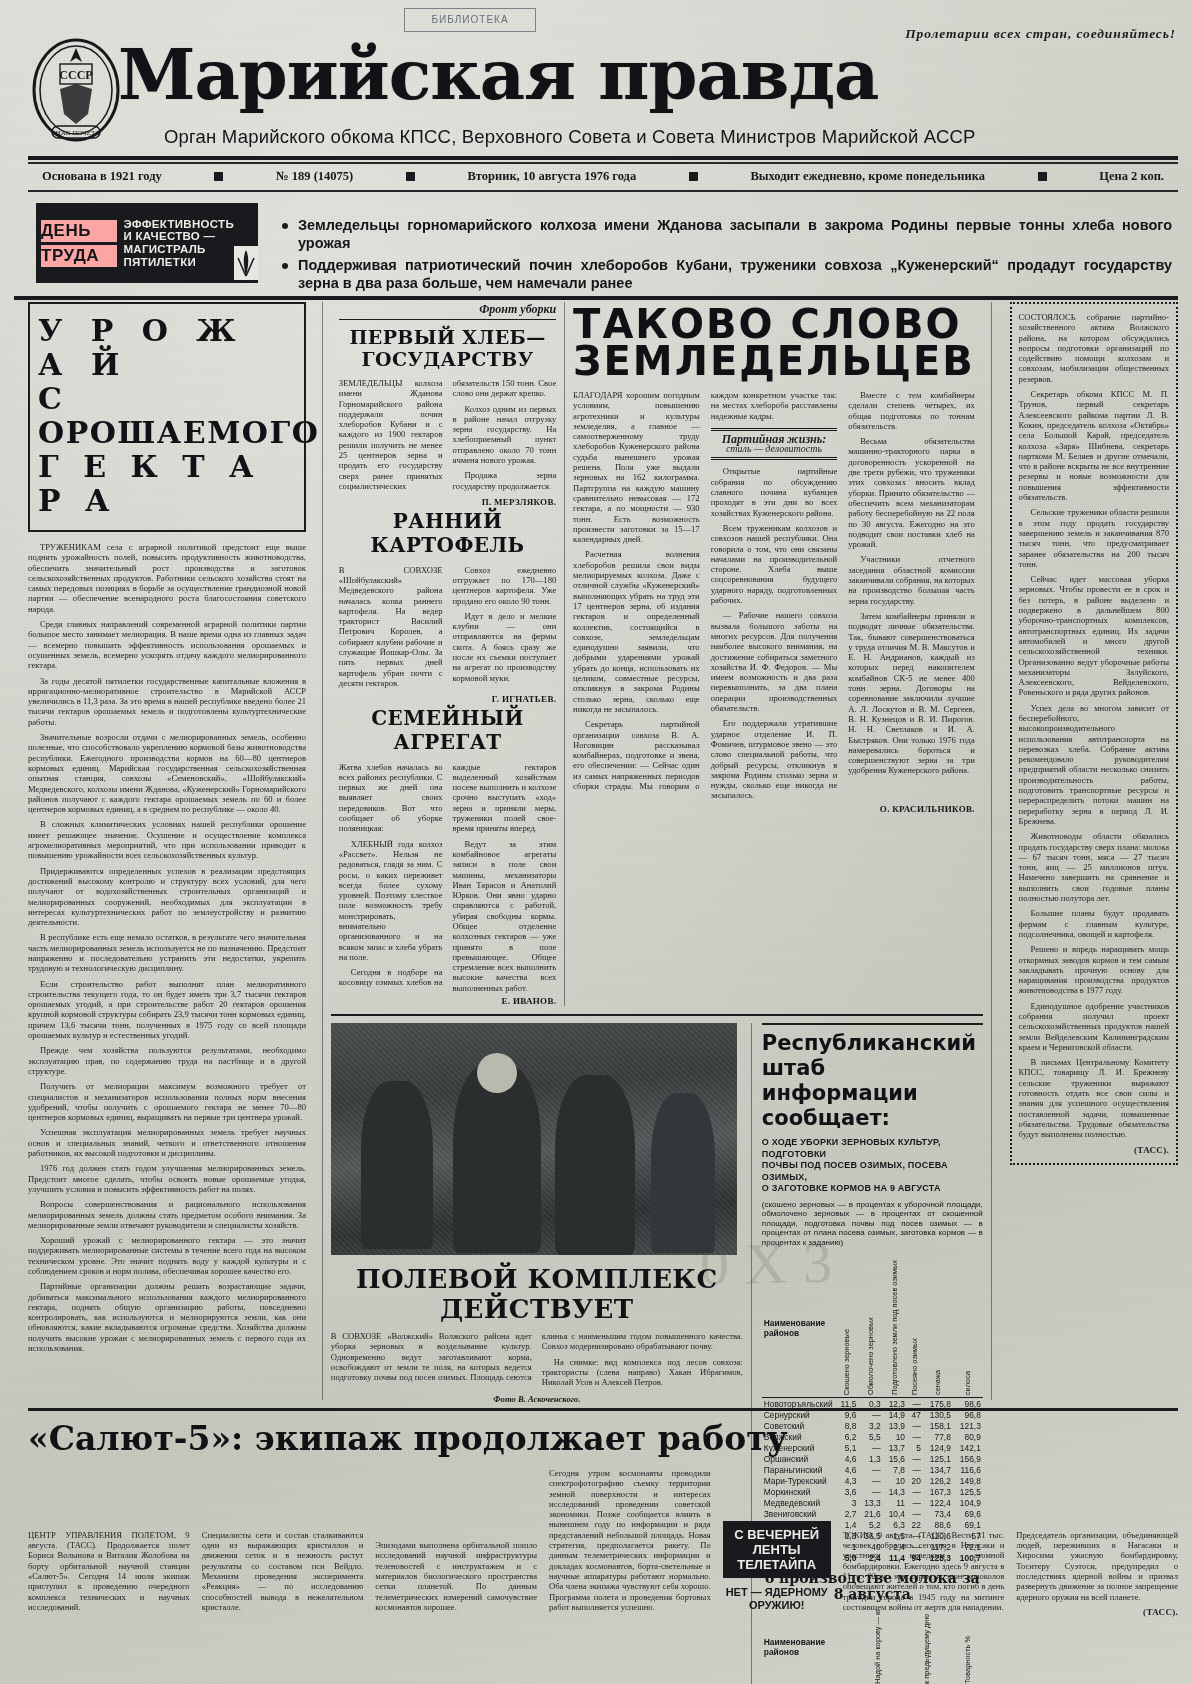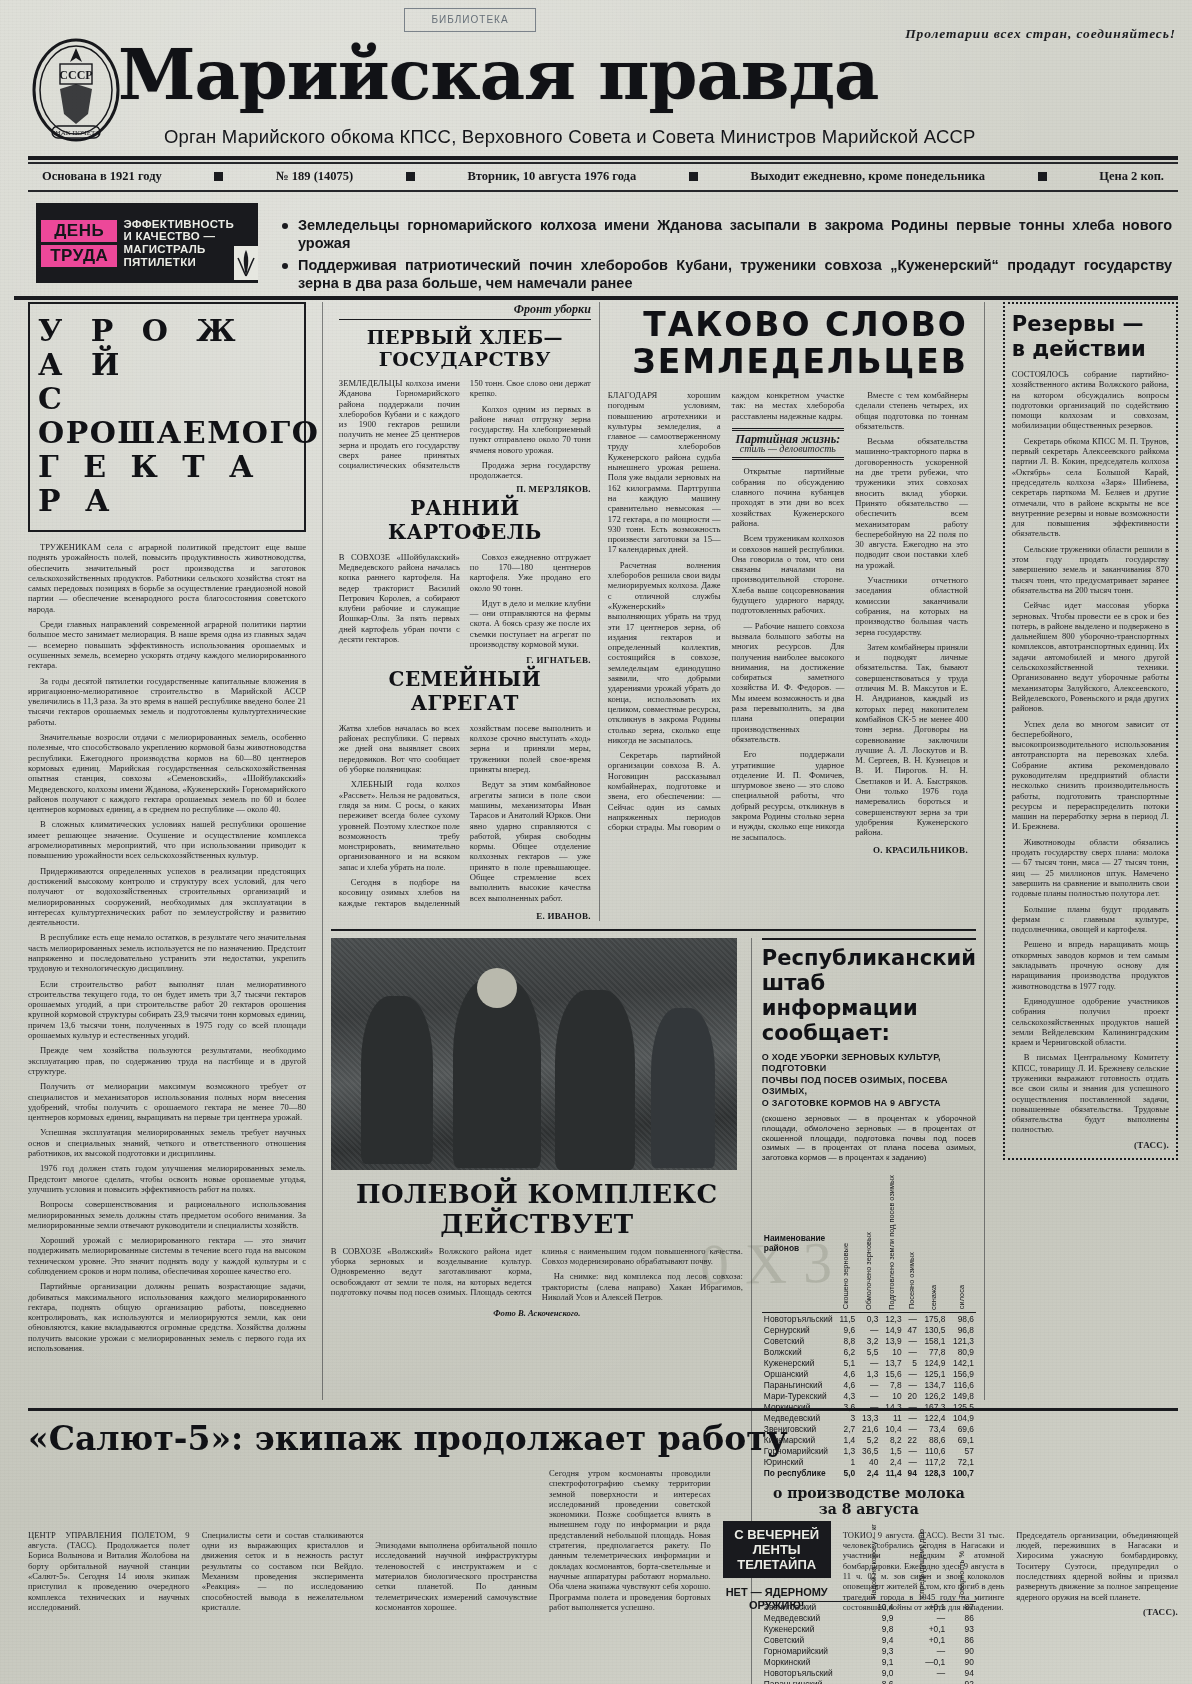--- a/index.html
+++ b/index.html
@@ -46,22 +46,22 @@
     display:flex;align-items:center;justify-content:space-between;
     font-size:12.5px;font-family:"Liberation Serif",serif;font-weight:bold;color:#17181c;padding:0 14px;}
   .dateline .sq{width:9px;height:9px;background:#1a1b1f;display:inline-block;}
 
   
   .bannerrow{position:absolute;left:14px;top:185px;width:1150px;height:100px;display:flex;}
   .den{width:236px;height:100px;position:relative;}
   .denbox{position:absolute;left:8px;top:8px;width:222px;height:80px;background:#191a1e;
     display:flex;align-items:stretch;}
   .den-l{width:96px;display:flex;flex-direction:column;justify-content:center;gap:3px;padding-left:5px;}
-  .den-l span{background:#ec4899;color:#15161a;font-family:"Liberation Sans",sans-serif;
-    font-weight:bold;font-size:17px;text-align:center;letter-spacing:.5px;padding:1px 0;}
+  .den-l span{background:#fca5a5;color:#15161a;font-family:"Liberation Sans",sans-serif;
+    font-weight:bold;font-size:17px;letter-spacing:.5px;padding:1px 0;}
   .den-r{flex:1;display:flex;flex-direction:column;justify-content:center;padding-left:6px;}
   .den-r span{color:#ebece5;font-family:"Liberation Sans",sans-serif;font-weight:bold;
     font-size:11.5px;letter-spacing:.3px;line-height:12.6px;}
   .den-ico{width:26px;display:flex;align-items:flex-end;padding-bottom:3px;}
   .bullets{flex:1;padding:6px 6px 0 16px;}
   .bullets li{list-style:none;position:relative;padding-left:18px;margin-bottom:5px;
     font-size:14.5px;line-height:17.5px;font-family:"Liberation Sans",sans-serif;
     font-weight:600;color:#15161a;text-align:justify;}
   .bullets li:before{content:"";position:absolute;left:2px;top:6px;width:6px;height:6px;
     border-radius:50%;background:#1a1b1f;}
@@ -91,22 +91,22 @@
   .m2{flex:1;padding:0 8px;}
   .kicker{text-align:right;font-style:italic;font-weight:bold;font-size:12px;
     border-bottom:1px solid #1a1b1f;padding-bottom:2px;margin-bottom:6px;
     font-family:"Liberation Serif",serif;}
   .h-blk{font-family:"DejaVu Serif",serif;font-weight:bold;font-size:19px;
     letter-spacing:.4px;text-align:center;margin:2px 0 8px;color:#111216;}
   .h-blk.sm{font-size:20px;}
   .two{column-count:2;column-gap:10px;}
   .byline{text-align:right;font-weight:bold;font-size:9px;margin-top:3px;
     font-family:"Liberation Serif",serif;letter-spacing:.3px;}
-  .mainhead{font-family:"DejaVu Sans",sans-serif;font-weight:bold;font-size:33px;
-    line-height:37px;letter-spacing:2px;text-align:right;color:#101115;margin:4px 0 10px;}
+  .mainhead{font-family:"DejaVu Sans",sans-serif;font-weight:bold;font-size:40px;
+    line-height:37px;letter-spacing:2px;text-align:left;color:#101115;margin:4px 0 10px;}
   .three{column-count:3;column-gap:11px;}
   .partbox{border-top:3px double #1a1b1f;border-bottom:3px double #1a1b1f;
     text-align:center;margin:7px 0 6px;padding:3px 0;}
   .partbox .t1{font-family:"Liberation Serif",serif;font-weight:bold;font-style:italic;font-size:12px;}
   .partbox .t2{font-family:"Liberation Serif",serif;font-size:10px;font-style:italic;}
 
   
   .rbox{border:2px dotted #1a1b1f;padding:8px 7px;}
   .rhead{font-family:"DejaVu Sans",sans-serif;font-weight:bold;font-size:21px;
     line-height:25px;color:#111216;margin-bottom:7px;}
@@ -465,21 +465,21 @@
                       <td class="num">21,6</td>
                       <td class="num">10,4</td>
                       <td class="num">—</td>
                       <td class="num">73,4</td>
                       <td class="num">69,6</td>
                     </tr>
                     <tr>
                       <td class="nm">Килемарский</td>
                       <td class="num">1,4</td>
                       <td class="num">5,2</td>
-                      <td class="num">8,2</td>
+                      <td class="num">6,3</td>
                       <td class="num">22</td>
                       <td class="num">88,6</td>
                       <td class="num">69,1</td>
                     </tr>
                     <tr>
                       <td class="nm">Горномарийский</td>
                       <td class="num">1,3</td>
                       <td class="num">36,5</td>
                       <td class="num">1,5</td>
                       <td class="num">—</td>
@@ -577,24 +577,20 @@
               </table>
             </div>
           </div>
         </div>
       </div>
 
       <div class="vrule"></div>
 
       <div class="colR">
         <div class="rbox">
-          <div class="rhead">
-            <div>Резервы —</div>
-            <div>в действии</div>
-          </div>
           <div class="body-txt">
             <p class="noind">СОСТОЯЛОСЬ собрание партийно-хозяйственного актива Волжского района, на котором обсуждались вопросы подготовки организаций по содействию помощи колхозам и совхозам, мобилизации общественных резервов.</p>
             <p>Секретарь обкома КПСС М. П. Трунов, первый секретарь Алексеевского райкома партии Л. В. Кокин, председатель колхоза «Октябрь» села Большой Карай, председатель колхоза «Заря» Шибнева, секретарь парткома М. Беляев и другие отмечали, что в районе вскрыты не все внутренние резервы и новые возможности для повышения эффективности обязательств.</p>
             <p>Сельские труженики области решили в этом году продать государству завершению земель и заканчивания 870 тысяч тонн, что предусматривает заранее обязательства на 200 тысяч тонн.</p>
             <p>Сейчас идет массовая уборка зерновых. Чтобы провести ее в срок и без потерь, в районе выделено и подвержено в дальнейшем 800 уборочно-транспортных комплексов, автотранспортных единиц. Их задачи автомобилей и много другой сельскохозяйственной техники. Организованно ведут уборочные работы механизаторы Залуйского, Алексеевского, Вейделевского, Ровеньского и ряда других районов.</p>
             <p>Успех дела во многом зависит от бесперебойного, высокопроизводительного использования автотранспорта на перевозках хлеба. Собрание актива рекомендовало руководителям предприятий области несколько снизить производительность работы, подготовить транспортные ресурсы и перераспределить потоки машин на переработку зерна в период Л. И. Брежнева.</p>
             <p>Животноводы области обязались продать государству сверх плана: молока — 67 тысяч тонн, мяса — 27 тысяч тонн, яиц — 25 миллионов штук. Намечено завершить на сравнение и выполнить свои годовые планы полностью полутора лет.</p>
             <p>Большие планы будут продавать фермам с главным культуре, подсолнечника, овощей и картофеля.</p>
             <p>Решено и впредь наращивать мощь откормных заводов кормов и тем самым закладывать прочную основу для наращивания производства продуктов животноводства в 1977 году.</p>
             <p>Единодушное одобрение участников собрания получил проект сельскохозяйственных продуктов нашей земли Вейделевским Калининградским краем и Черниговской области.</p>

